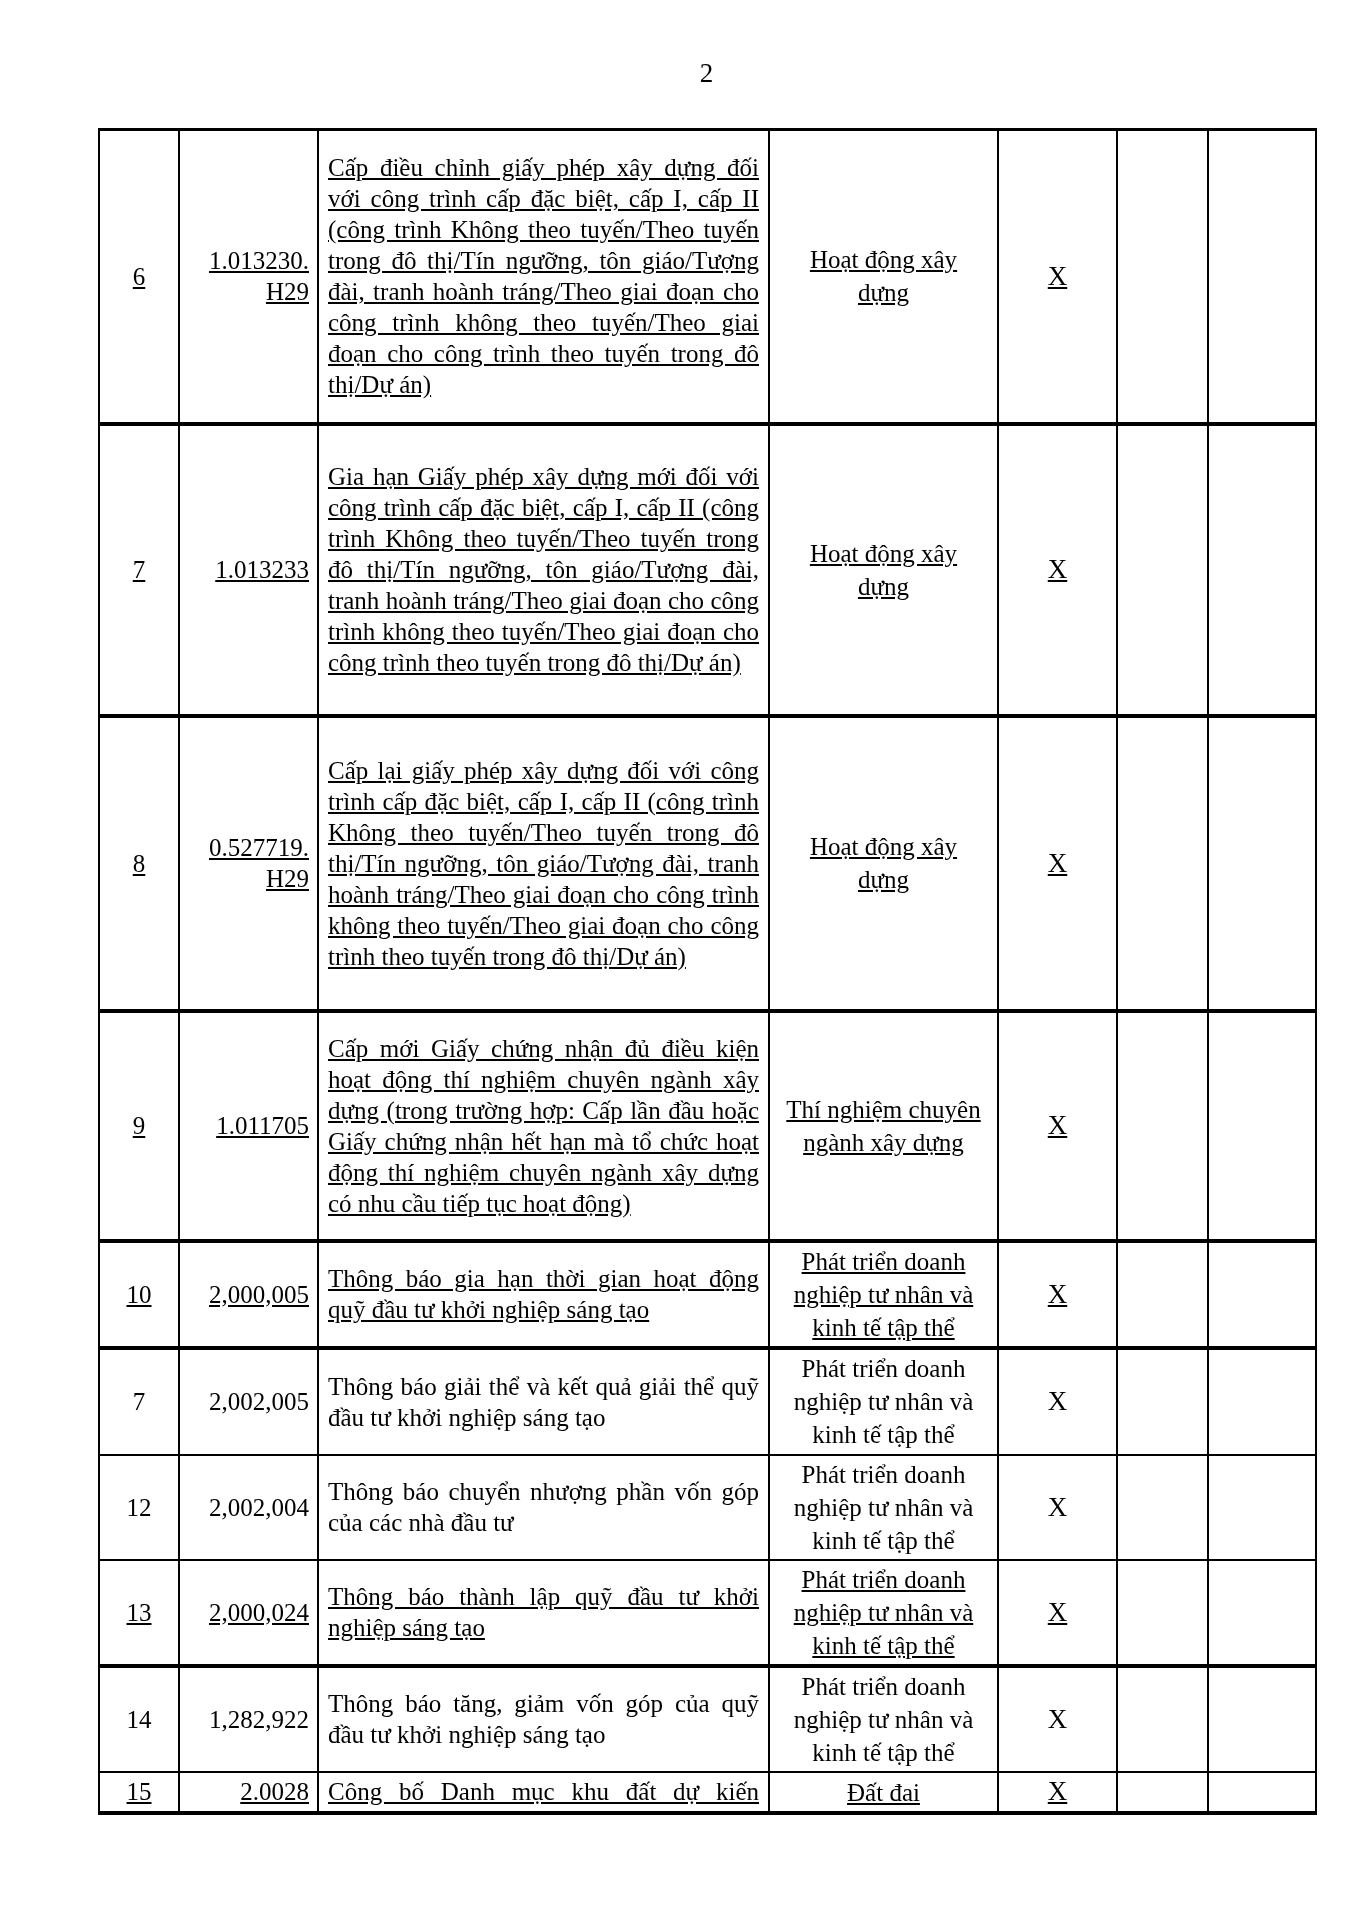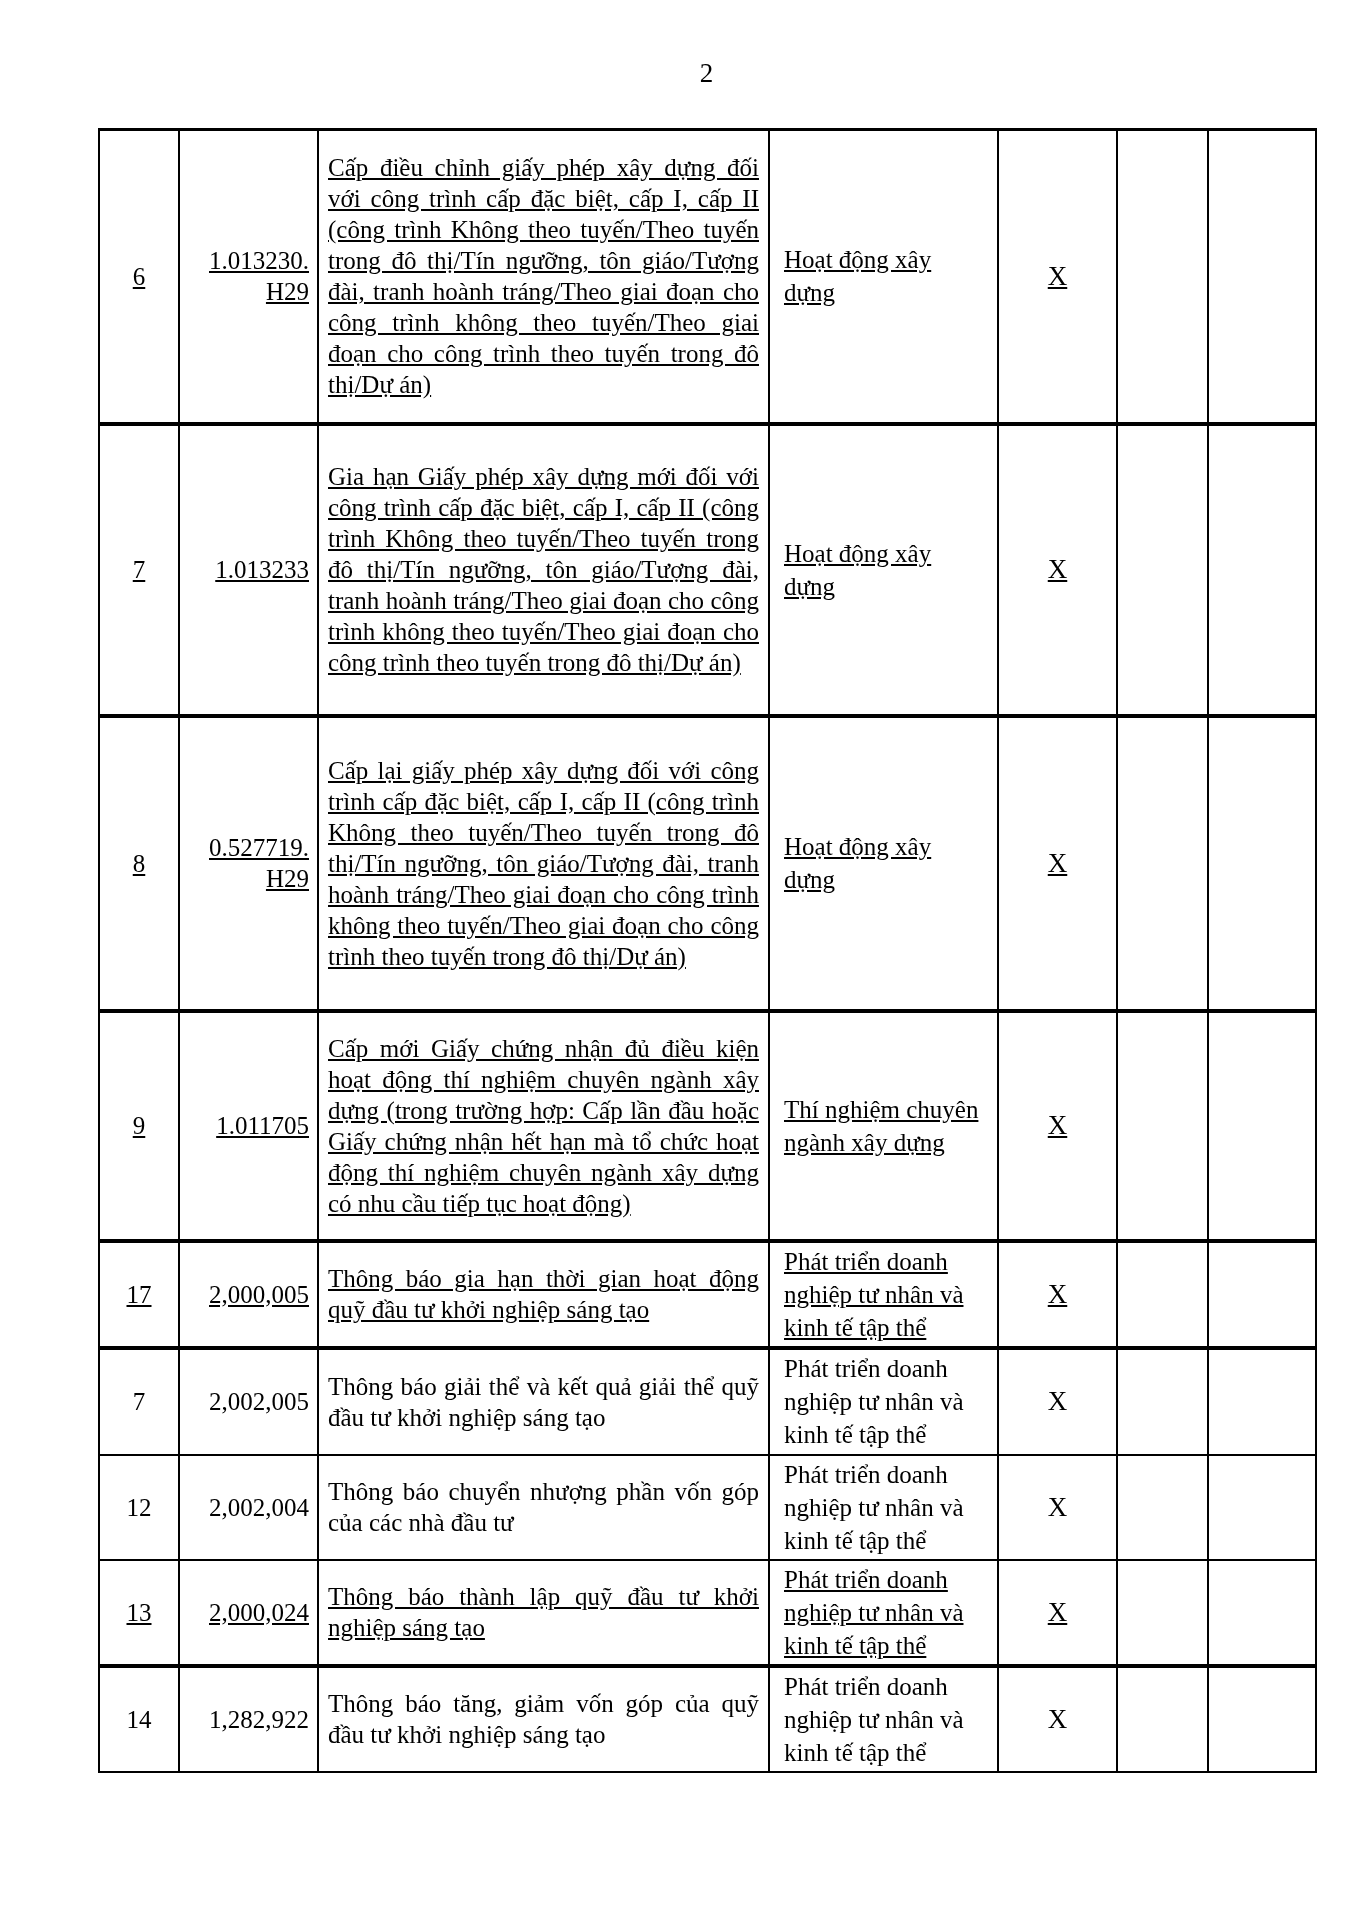--- a/index.html
+++ b/index.html
@@ -29,21 +29,21 @@
     vertical-align:middle;
     box-sizing:border-box;
     padding:2px 6px;
     font-size:25px;
     overflow:hidden;
   }
   .proc-table tr.thick td{border-bottom-width:4px;text-decoration:underline;}
   td.cell-stt{text-align:center;line-height:31px;}
   td.cell-code{text-align:right;line-height:31px;padding:2px 8px;}
   td.cell-name{text-align:justify;line-height:31px;padding:2px 9px;}
-  td.cell-field{text-align:left;line-height:33px;padding:2px 14px;}
+  td.cell-field{text-align:center;line-height:33px;padding:2px 14px;}
   td.cell-mark{text-align:center;font-size:27px;}
   td.cell-empty{padding:0;}
   tr.last-row td.cell-name{text-align-last:justify;vertical-align:top;padding-top:3px;}
   tr.last-row td{vertical-align:top;padding-top:3px;}
 </style>
 </head>
 <body>
 
 <div class="page">
 
@@ -90,21 +90,21 @@
         <tr class="thick" style="height: 230px;">
       <td class="cell-stt">9</td>
       <td class="cell-code">1.011705</td>
       <td class="cell-name">Cấp mới Giấy chứng nhận đủ điều kiện hoạt động thí nghiệm chuyên ngành xây dựng (trong trường hợp: Cấp lần đầu hoặc Giấy chứng nhận hết hạn mà tổ chức hoạt động thí nghiệm chuyên ngành xây dựng có nhu cầu tiếp tục hoạt động)</td>
       <td class="cell-field">Thí nghiệm chuyên ngành xây dựng</td>
       <td class="cell-mark">X</td>
       <td class="cell-empty"></td>
       <td class="cell-empty"></td>
     </tr>
         <tr class="thick" style="height: 103px;">
-      <td class="cell-stt">17</td>
+      <td class="cell-stt">10</td>
       <td class="cell-code">2,000,005</td>
       <td class="cell-name">Thông báo gia hạn thời gian hoạt động quỹ đầu tư khởi nghiệp sáng tạo</td>
       <td class="cell-field">Phát triển doanh nghiệp tư nhân và kinh tế tập thể</td>
       <td class="cell-mark">X</td>
       <td class="cell-empty"></td>
       <td class="cell-empty"></td>
     </tr>
         <tr style="height: 107px;">
       <td class="cell-stt">7</td>
       <td class="cell-code">2,002,005</td>
@@ -134,16 +134,25 @@
     </tr>
         <tr style="height: 105px;">
       <td class="cell-stt">14</td>
       <td class="cell-code">1,282,922</td>
       <td class="cell-name">Thông báo tăng, giảm vốn góp của quỹ đầu tư khởi nghiệp sáng tạo</td>
       <td class="cell-field">Phát triển doanh nghiệp tư nhân và kinh tế tập thể</td>
       <td class="cell-mark">X</td>
       <td class="cell-empty"></td>
       <td class="cell-empty"></td>
     </tr>
+        <tr class="thick last-row" style="height: 38px;">
+      <td class="cell-stt">15</td>
+      <td class="cell-code">2.0028</td>
+      <td class="cell-name">Công bố Danh mục khu đất dự kiến</td>
+      <td class="cell-field">Đất đai</td>
+      <td class="cell-mark">X</td>
+      <td class="cell-empty"></td>
+      <td class="cell-empty"></td>
+    </tr>
       </tbody>
   </table>
 
 </div>
 
 </body></html>

